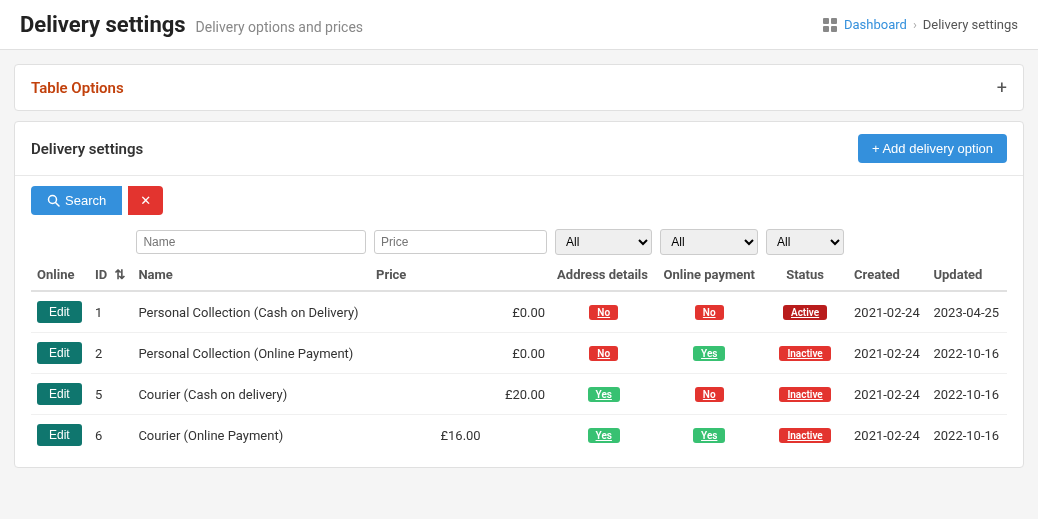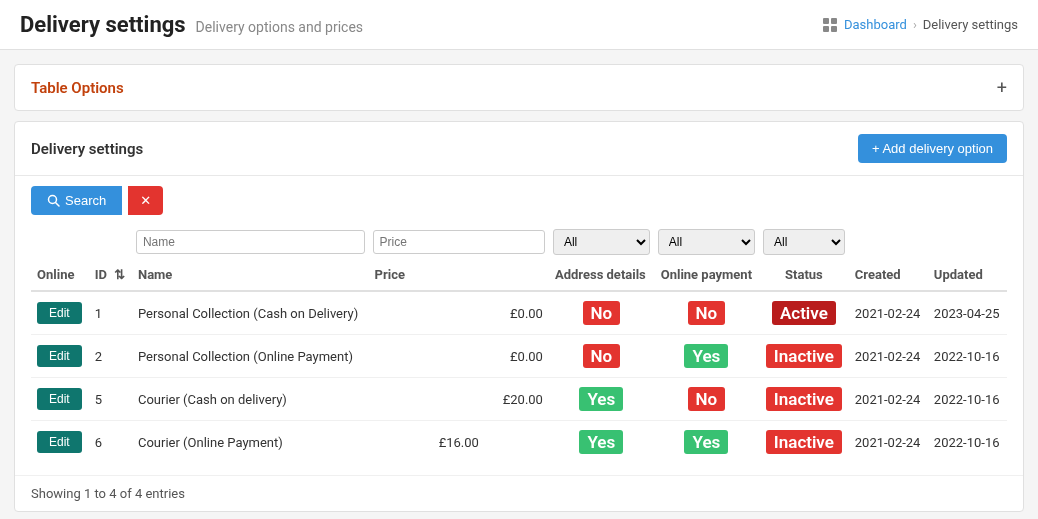--- a/index.html
+++ b/index.html
@@ -30,21 +30,21 @@
     .table-wrapper { padding: 0 16px 12px 16px; overflow-x: auto; }
     table { width: 100%; border-collapse: collapse; }
     thead tr.filter-row th { padding: 4px 4px; }
     thead tr.filter-row th input,
     thead tr.filter-row th select { width: 100%; padding: 4px 6px; border: 1px solid #ccc; border-radius: 3px; font-size: 12px; }
     thead tr.header-row th { padding: 8px 6px; text-align: left; font-size: 13px; color: #555; border-bottom: 2px solid #e0e0e0; white-space: nowrap; }
     thead tr.header-row th.sortable { cursor: pointer; }
     tbody tr td { padding: 9px 6px; border-bottom: 1px solid #f0f0f0; font-size: 13px; vertical-align: middle; }
     tbody tr:last-child td { border-bottom: none; }
 
-    .badge { display: inline-block; padding: 2px 8px; border-radius: 3px; font-size: 17px; font-weight: 600; color: #fff; }
+    .badge { display: inline-block; padding: 2px 8px; border-radius: 3px; font-size: 10px; font-weight: 600; color: #fff; text-decoration: underline; }
     .badge-no { background: #e3342f; }
     .badge-yes { background: #38c172; }
     .badge-active { background: #b91c1c; }
     .badge-inactive { background: #e3342f; }
 
     .edit-btn { background: #0f766e; color: #fff; border: none; padding: 4px 12px; border-radius: 3px; font-size: 12px; cursor: pointer; }
 
     .showing-text { padding: 10px 16px; font-size: 13px; color: #555; border-top: 1px solid #f0f0f0; }
 
     .sort-icon { display: inline-block; margin-left: 4px; }
@@ -229,14 +229,13 @@
       <td style="text-align:center">
         <span class="badge badge-inactive">Inactive</span>
       </td>
       <td>2021-02-24</td>
       <td>2022-10-16</td>
     </tr>
         </tbody>
     </table>
   </div>
 
-  <div class="showing-text">Showing 1 to 4 of 4 entries</div>
 </div>
 
 </body></html>

